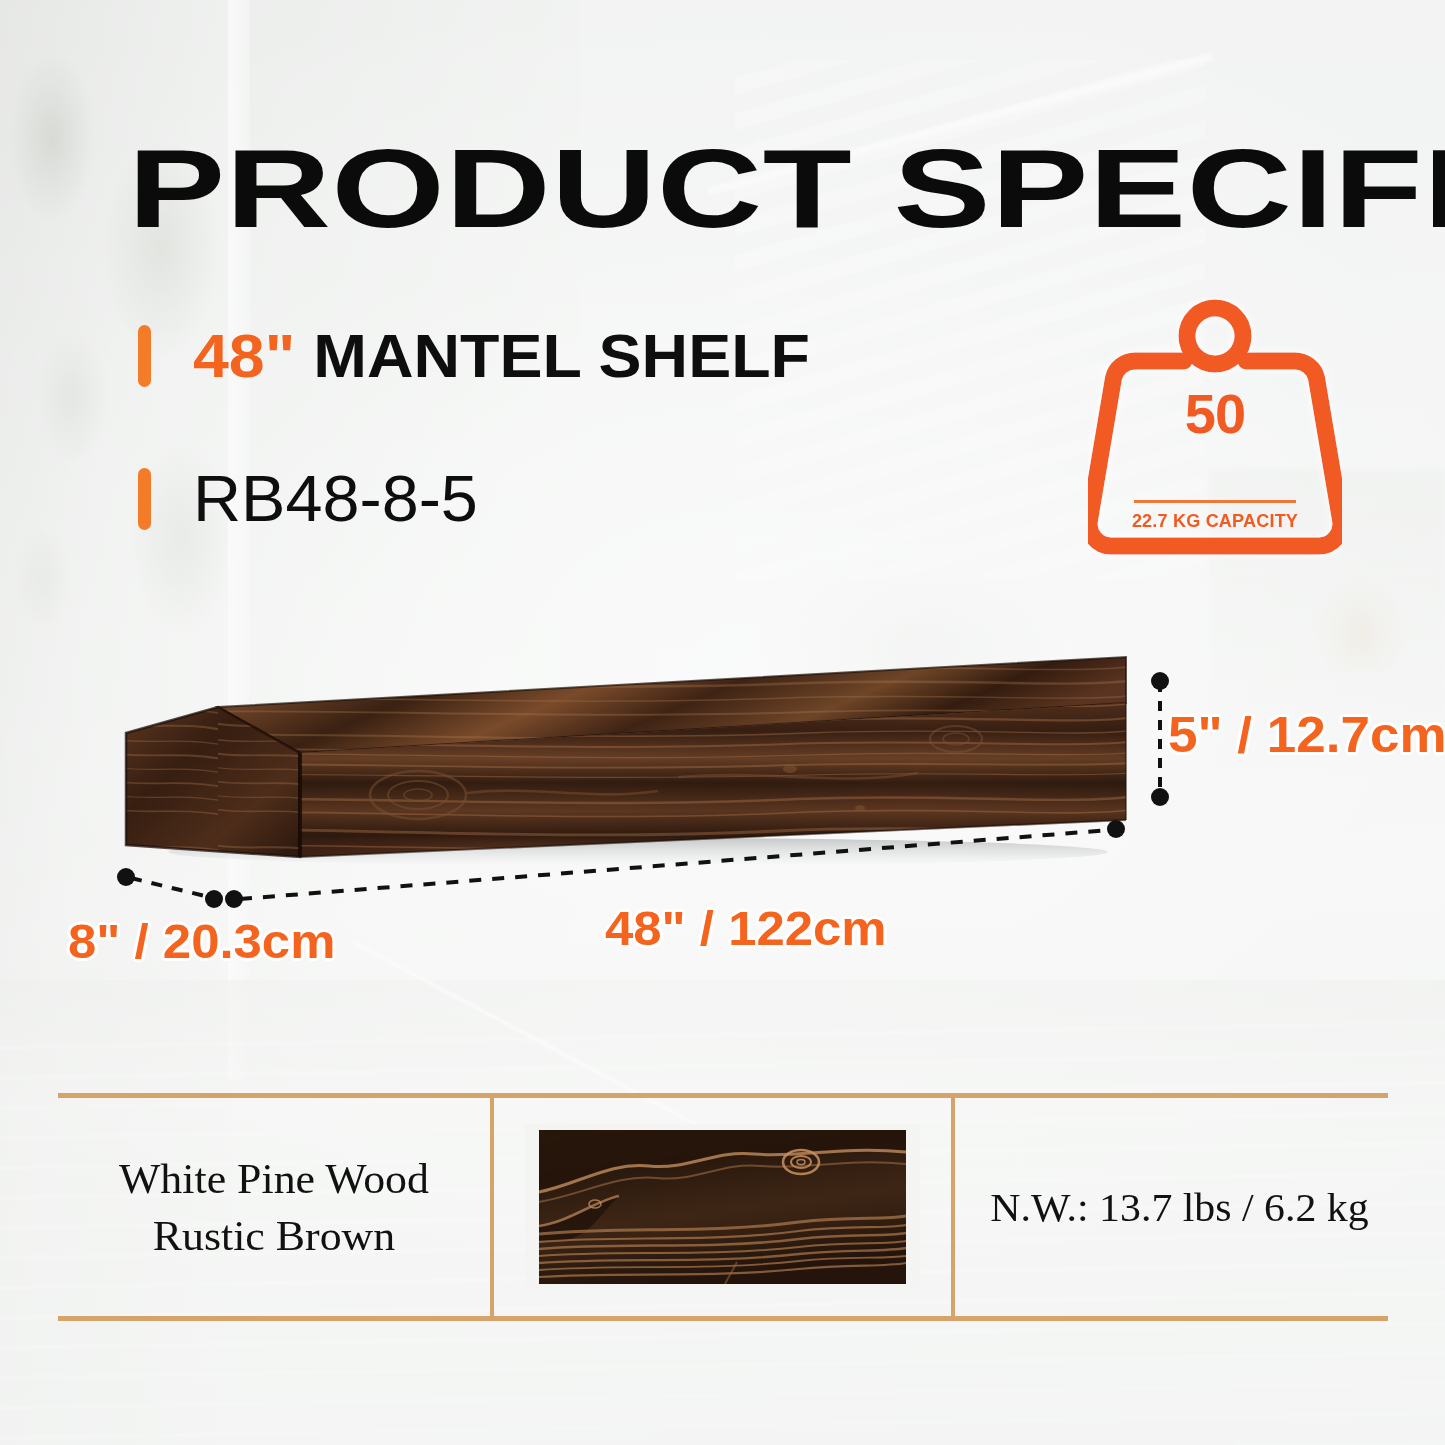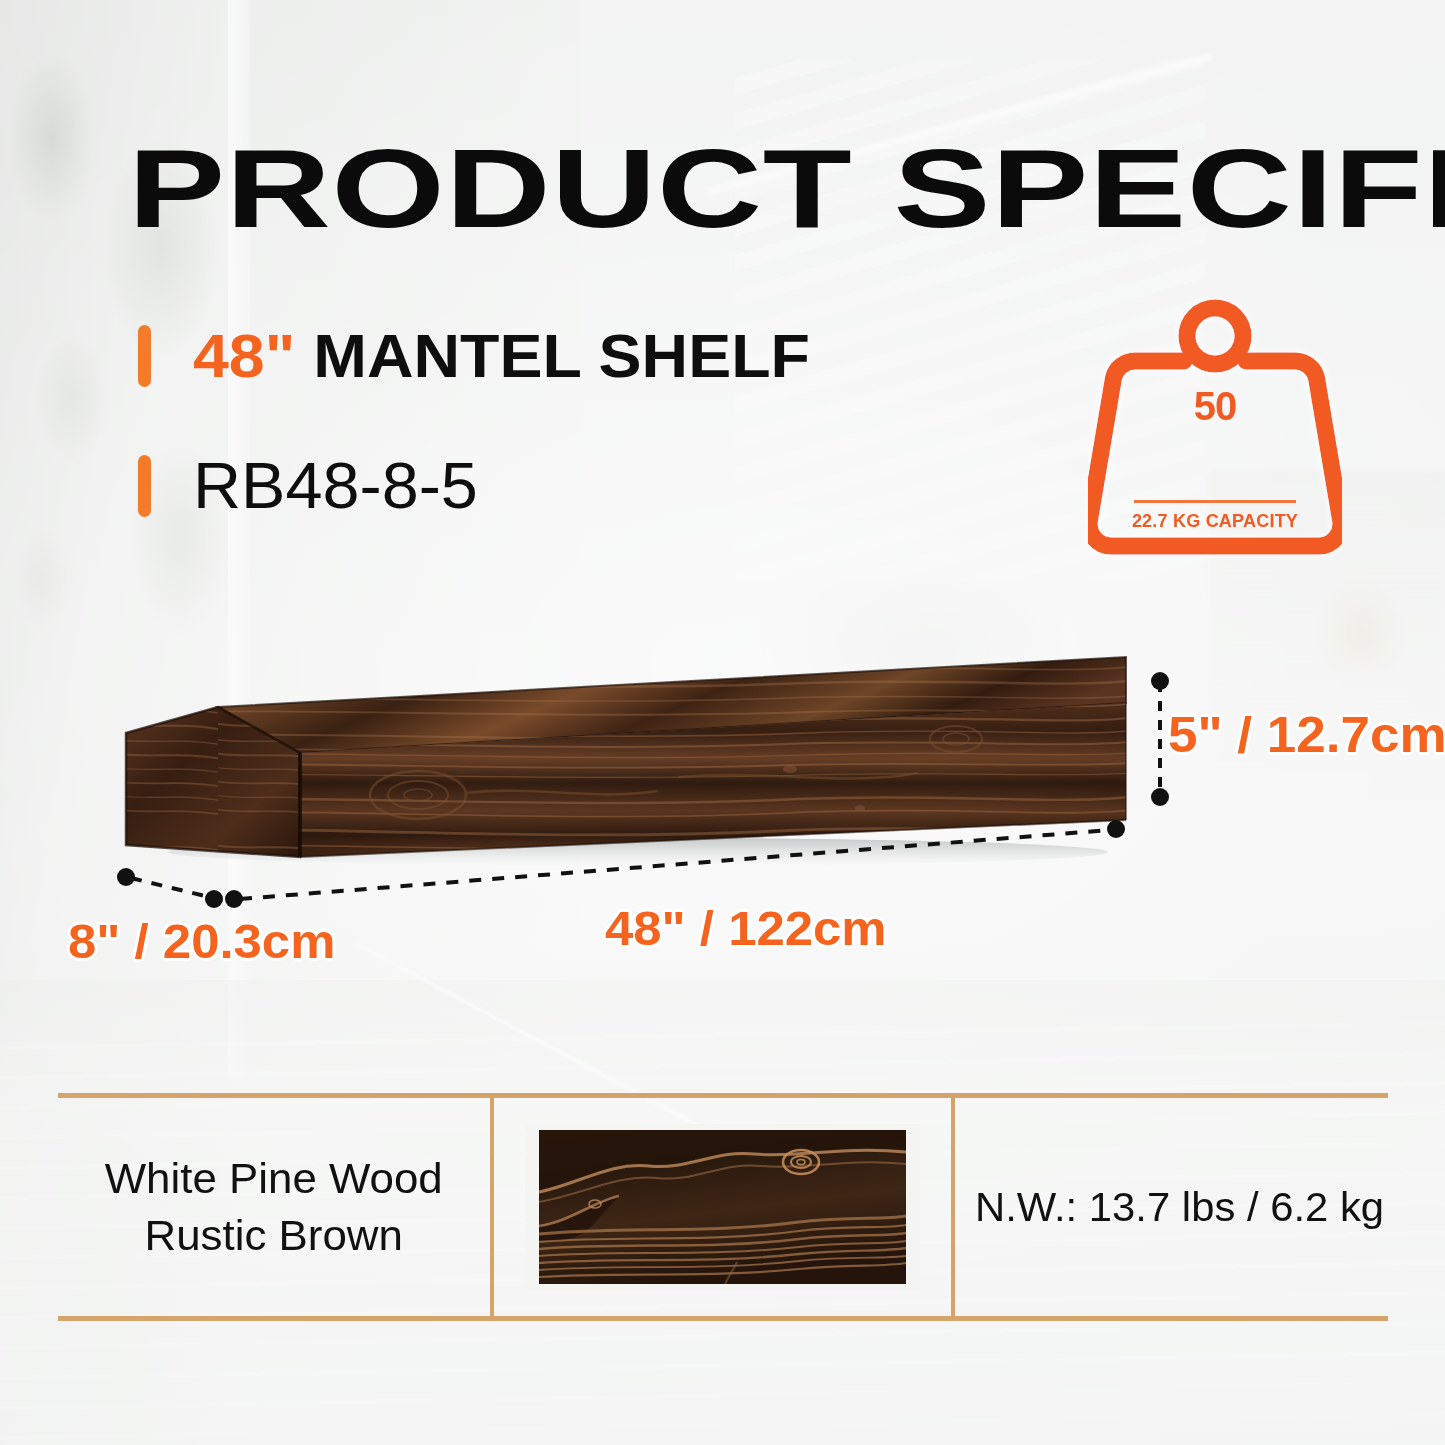--- a/index.html
+++ b/index.html
@@ -165,21 +165,21 @@
     white-space: nowrap;
   }
 
   
   .spec-row {
     position: absolute;
     display: flex;
     align-items: center;
   }
   .spec-row.r1 { left: 138px; top: 325px; }
-  .spec-row.r2 { left: 138px; top: 454px; }
+  .spec-row.r2 { left: 138px; top: 467px; }
   .accent-bar {
     width: 13px;
     height: 62px;
     background: #f47b28;
     border-radius: 7px;
     flex: 0 0 auto;
   }
   .spec-text {
     margin-left: 42px;
     font-size: 62px;
@@ -206,21 +206,21 @@
     top: 298px;
     width: 254px;
     height: 262px;
   }
   .badge svg { display: block; }
   .badge-num {
     position: absolute;
     left: 0; right: 0;
     top: 88px;
     text-align: center;
-    font-size: 40px;
+    font-size: 56px;
     font-weight: 700;
     color: #f15a22;
     line-height: 1;
     letter-spacing: -1px;
   }
   .badge-unit {
     position: absolute;
     left: 0; right: 0;
     top: 150px;
     text-align: center;
@@ -284,20 +284,21 @@
     pointer-events: none;
   }
 
   
   .strip {
     position: absolute;
     left: 58px;
     top: 1093px;
     width: 1330px;
     height: 228px;
+    font-family: Liberation Serif, serif;
   }
   .strip-rule {
     position: absolute;
     left: 0;
     width: 1330px;
     height: 5px;
     background: #d5a46a;
   }
   .strip-rule.top { top: 0; }
   .strip-rule.bottom { top: 223px; }

